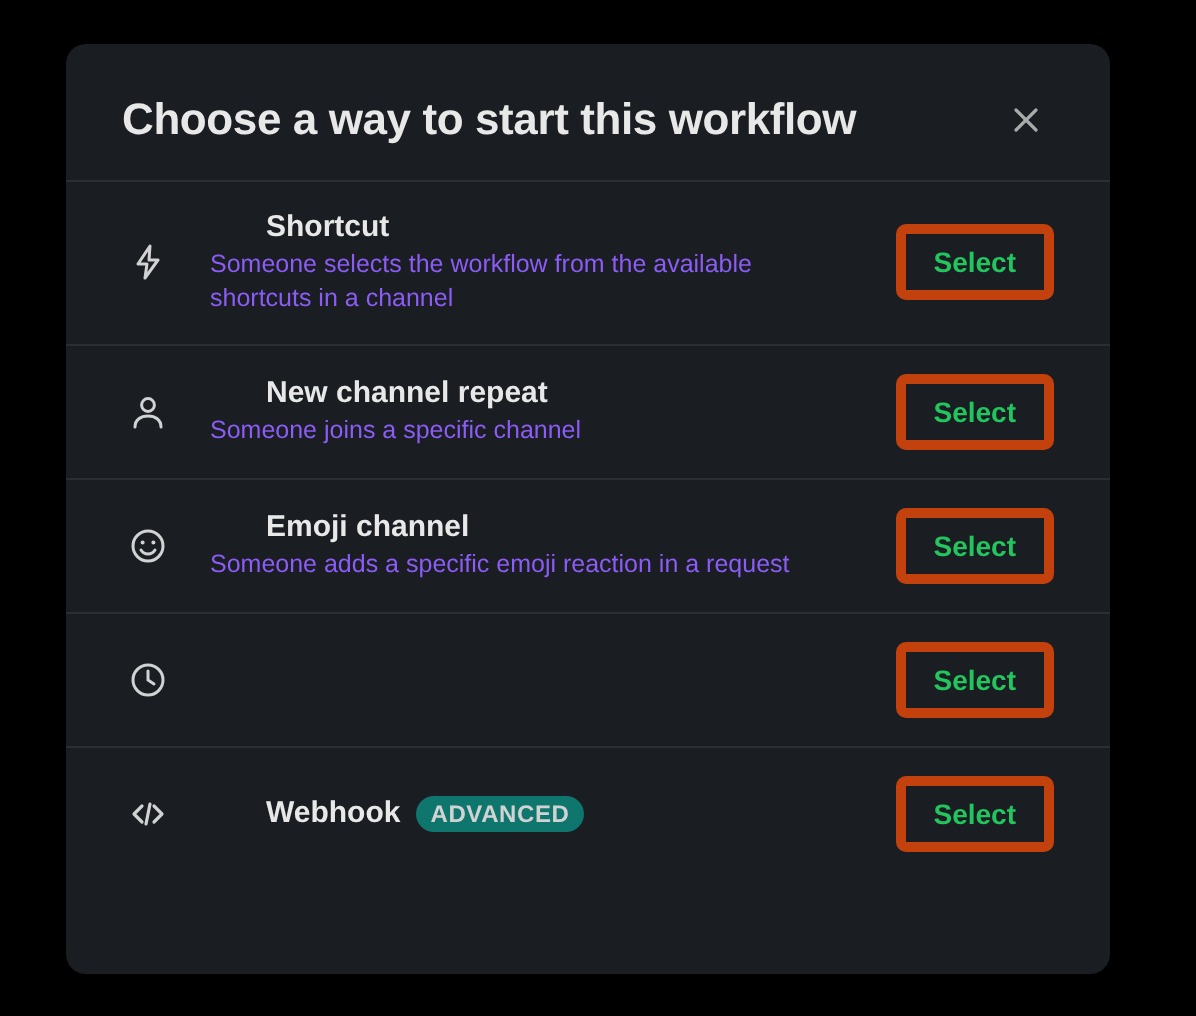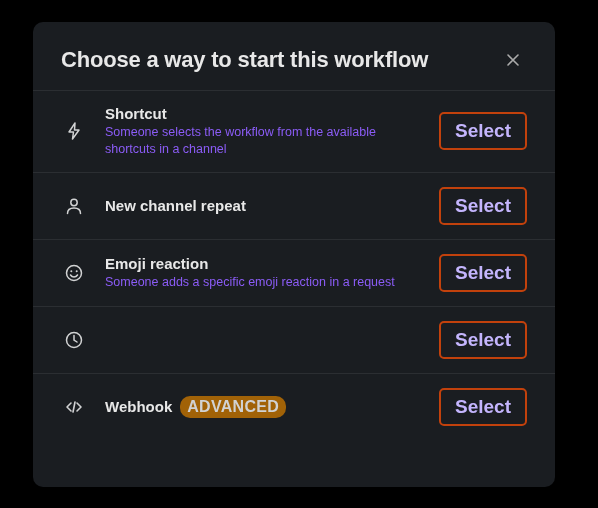--- a/index.html
+++ b/index.html
@@ -58,44 +58,45 @@
   }
   .option-title-row {
     display: flex;
     align-items: center;
     gap: 8px;
   }
   .option-title {
     font-size: 15px;
     font-weight: 700;
     color: #e8e8e8;
+    margin-left: 28px;
   }
   .option-desc {
     font-size: 12.5px;
     color: #8b5cf6;
     line-height: 1.35;
     margin-top: 2px;
     max-width: 340px;
   }
   .badge {
-    font-size: 16px;
+    font-size: 12px;
     font-weight: 700;
     letter-spacing: 0.3px;
-    background: #a16207;
+    background: #0f766e;
     color: #d1d2d3;
     padding: 2px 7px;
     border-radius: 10px;
   }
   .select-btn {
     flex: 0 0 auto;
     background: transparent;
-    border: 2px solid #c2410c;
-    color: #c4b5fd;
+    border: 5px solid #c2410c;
+    color: #22c55e;
     font-weight: 700;
-    font-size: 19px;
+    font-size: 14px;
     padding: 6px 14px;
     border-radius: 5px;
     cursor: pointer;
   }
   svg { display: block; }
 </style>
 </head>
 <body>
 
 <div class="modal">
@@ -131,36 +132,37 @@
       <div class="option-icon">
         <svg width="20" height="20" viewBox="0 0 20 20" fill="none">
           <circle cx="10" cy="6.5" r="3.2" stroke="currentColor" stroke-width="1.5"></circle>
           <path d="M3.5 17.5 C3.5 13.9 6.4 12 10 12 C13.6 12 16.5 13.9 16.5 17.5" stroke="currentColor" stroke-width="1.5" stroke-linecap="round"></path>
         </svg>
       </div>
       <div class="option-texts">
         <div class="option-title-row">
           <div class="option-title">New channel repeat</div>
         </div>
+        <div class="option-desc">Someone joins a specific channel</div>
       </div>
       <button class="select-btn">Select</button>
     </div>
 
     <div class="option-row">
       <div class="option-icon">
         <svg width="20" height="20" viewBox="0 0 20 20" fill="none">
           <circle cx="10" cy="10" r="7.5" stroke="currentColor" stroke-width="1.5"></circle>
           <circle cx="7.3" cy="8.2" r="1" fill="currentColor"></circle>
           <circle cx="12.7" cy="8.2" r="1" fill="currentColor"></circle>
           <path d="M6.5 12 C7.4 13.4 8.6 14 10 14 C11.4 14 12.6 13.4 13.5 12" stroke="currentColor" stroke-width="1.5" stroke-linecap="round"></path>
         </svg>
       </div>
       <div class="option-texts">
         <div class="option-title-row">
-          <div class="option-title">Emoji reaction</div>
+          <div class="option-title">Emoji channel</div>
         </div>
         <div class="option-desc">Someone adds a specific emoji reaction in a request</div>
       </div>
       <button class="select-btn">Select</button>
     </div>
 
     <div class="option-row">
       <div class="option-icon">
         <svg width="20" height="20" viewBox="0 0 20 20" fill="none">
           <circle cx="10" cy="10" r="7.5" stroke="currentColor" stroke-width="1.5"></circle>

